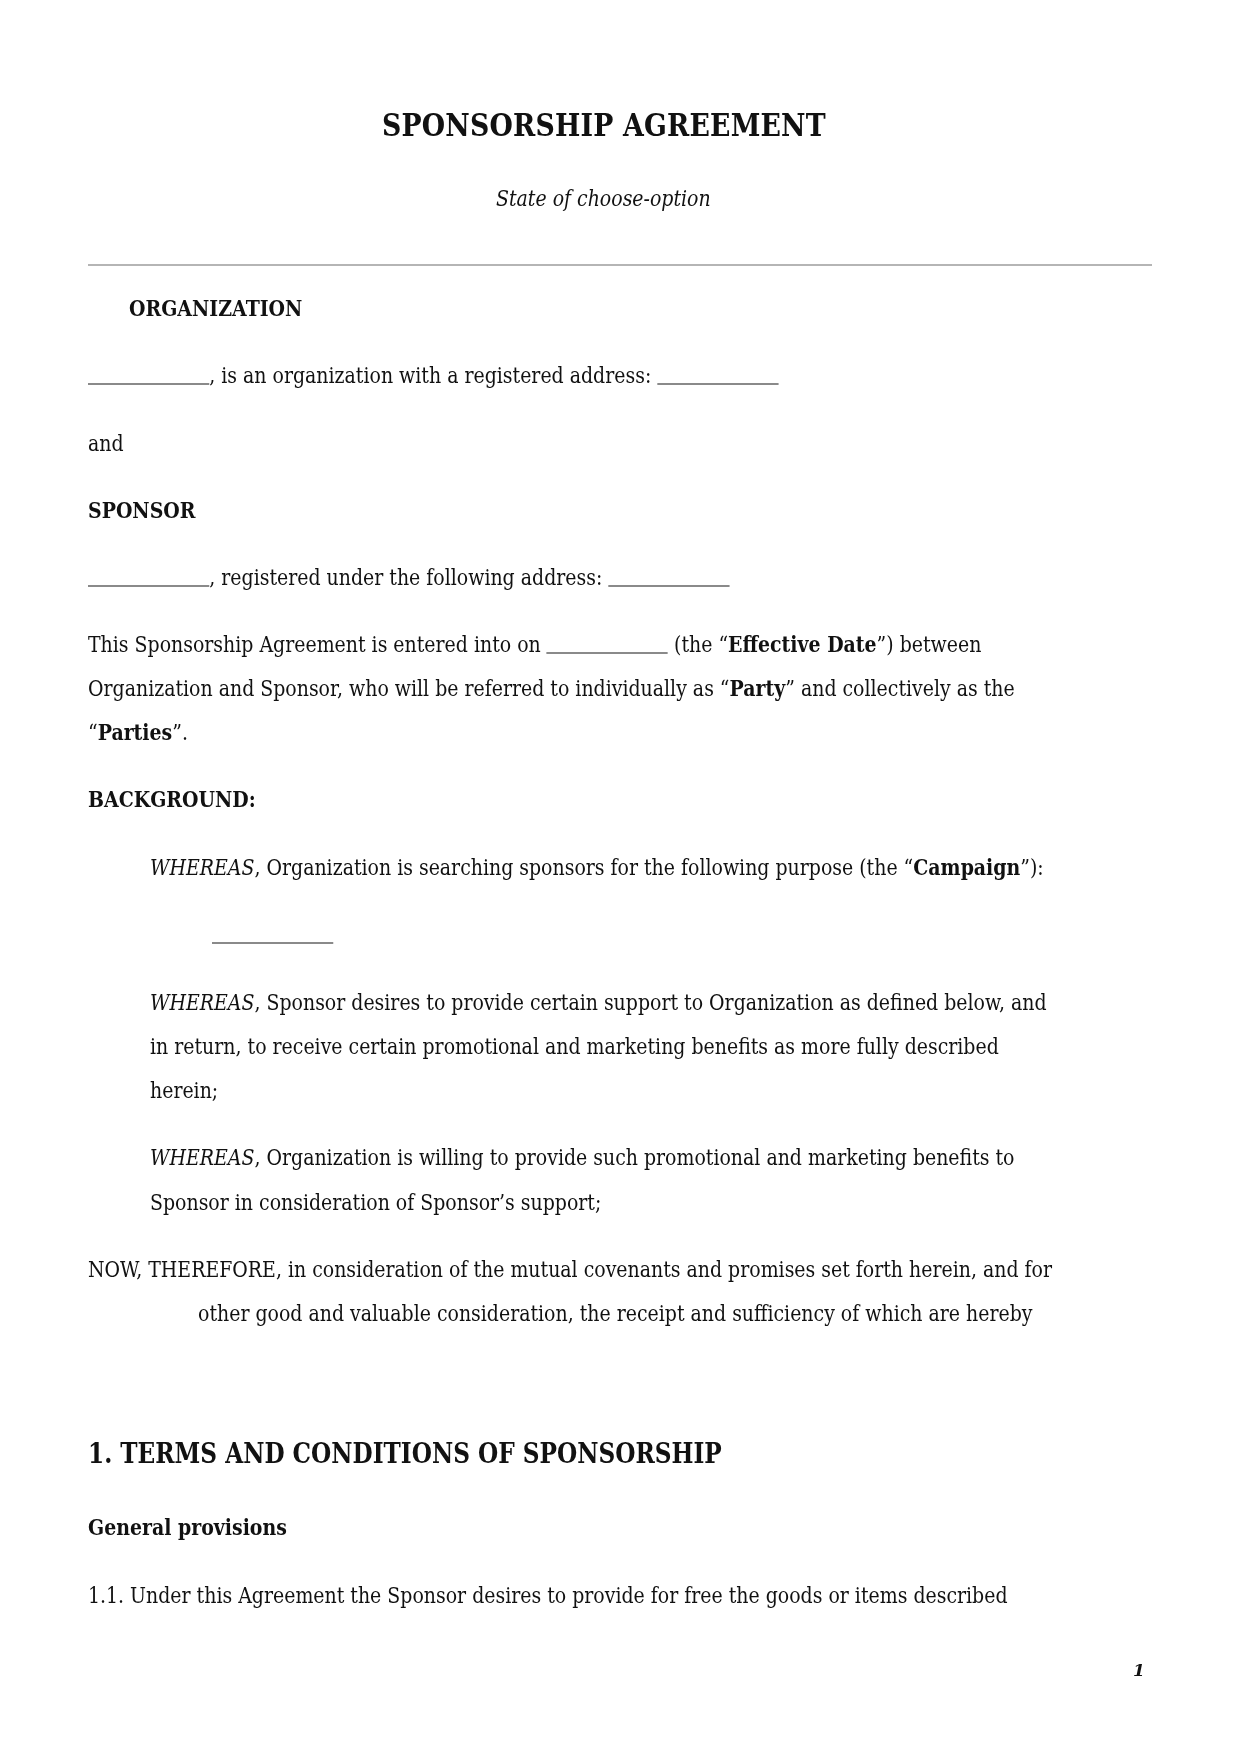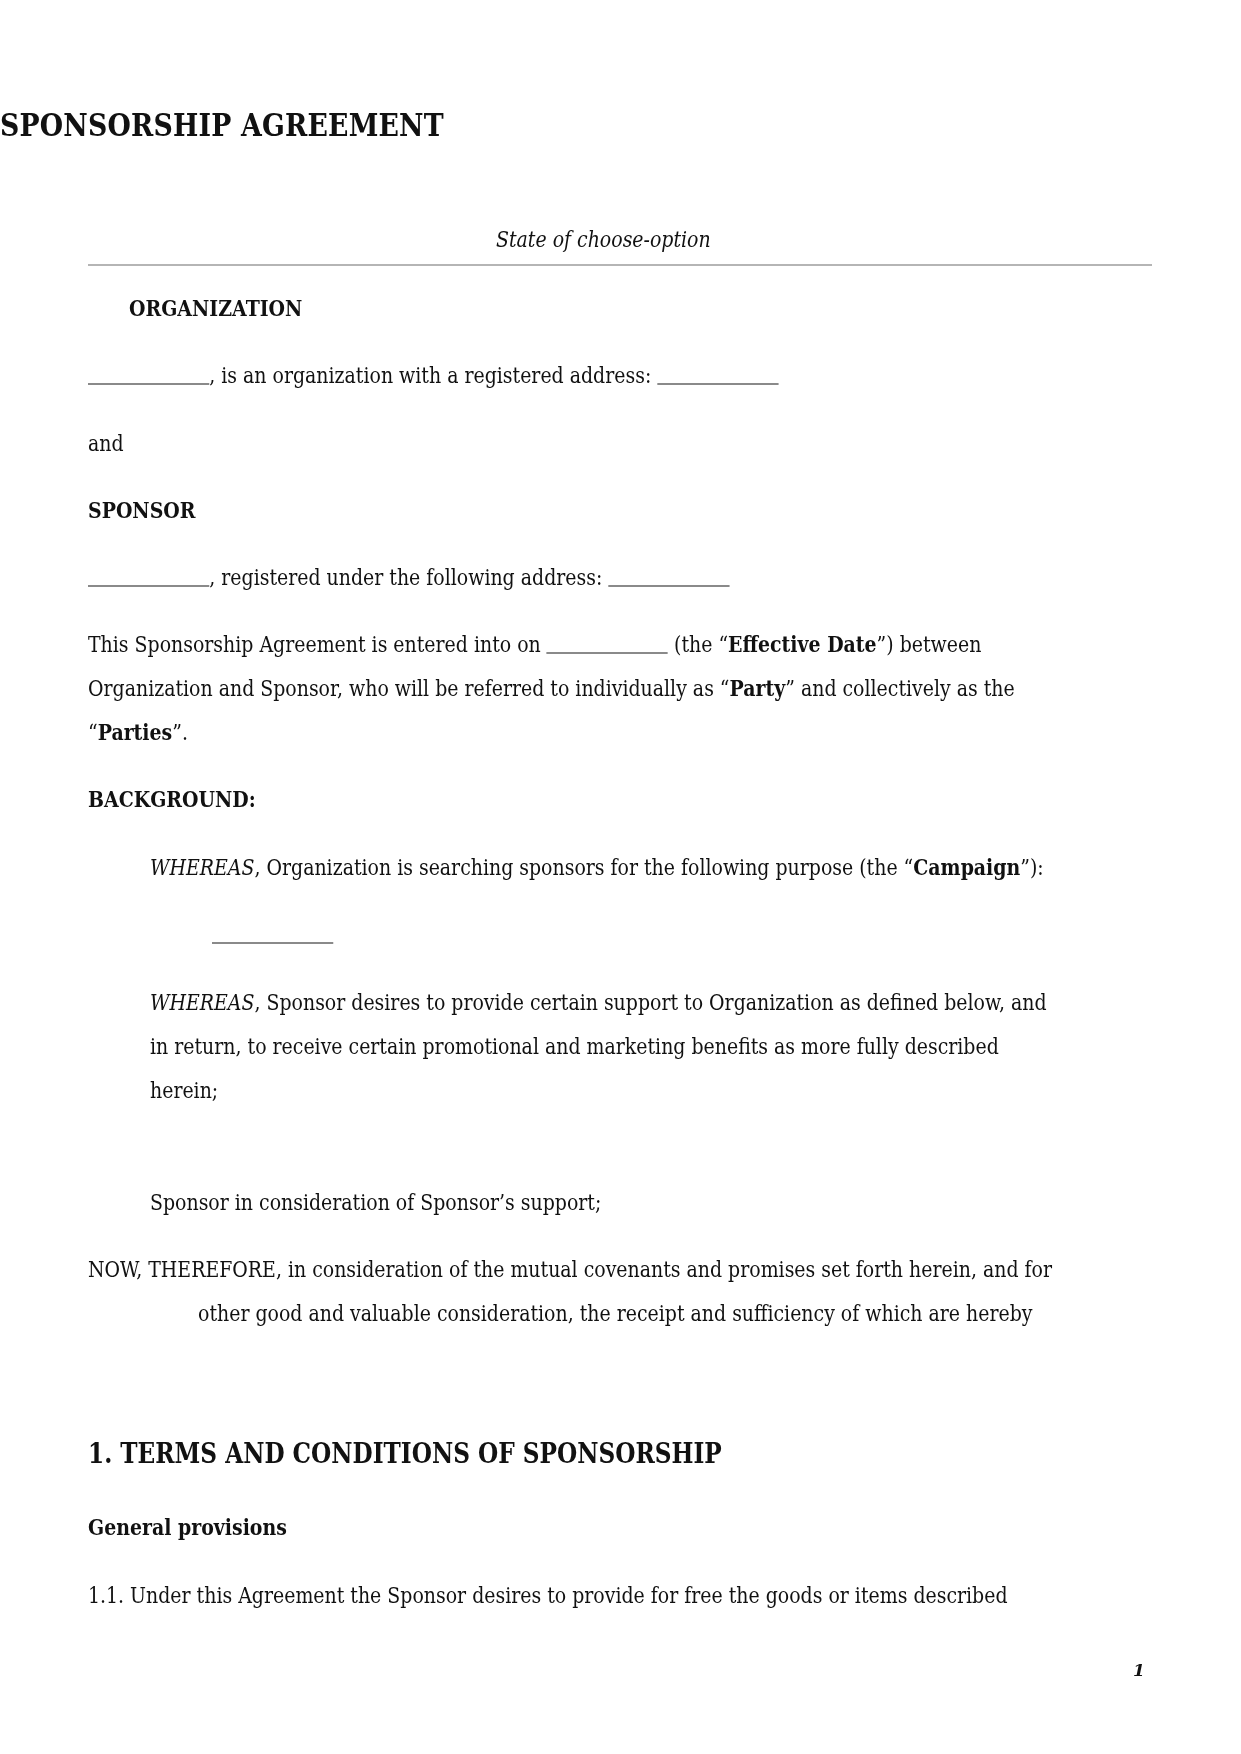--- a/index.html
+++ b/index.html
@@ -4,26 +4,26 @@
   <style>
     html, body { margin: 0; padding: 0; background: #ffffff; }
     body {
       width: 1241px; height: 1754px; position: relative; overflow: hidden;
       font-family: "DejaVu Serif", serif;
       color: #111;
     }
     .page { position: absolute; left: 0; top: 0; width: 1241px; height: 1754px; }
     .title {
       position: absolute; left: 0; width: 1241px; top: 106px;
-      font-weight: bold; font-size: 32px; letter-spacing: 0.2px;
+      text-align: center; font-weight: bold; font-size: 32px; letter-spacing: 0.2px;
       font-stretch: condensed;
     }
     .subtitle {
       position: absolute; left: 0; width: 1241px; top: 186px;
-      text-align: center; font-style: italic; font-size: 22px; margin-top: 41px;
+      text-align: center; font-style: italic; font-size: 22px;
     }
     .rule {
       position: absolute; left: 88px; width: 1064px; top: 264px; height: 0;
       border-top: 2px solid #b5b5b5;
     }
     .p {
       position: absolute; left: 88px; width: 1080px; font-size: 22px; line-height: 45px;
       white-space: nowrap; transform-origin: left top;
     }
     .cond { display: inline-block; transform: scaleX(0.86); transform-origin: left center; }
@@ -112,20 +112,25 @@
       <i>WHEREAS</i><span>, Sponsor desires to provide certain support to Organization as defined below, and</span>
     </span>
   </div>
   <div class="p indent" style="top:1024px;">
     <span class="cond">in return, to receive certain promotional and marketing benefits as more fully described</span>
   </div>
   <div class="p indent" style="top:1068px;">
     <span class="cond">herein;</span>
   </div>
 
+  <div class="p indent" style="top:1135px;">
+    <span class="cond">
+      <i>WHEREAS</i><span>, Organization is willing to provide such promotional and marketing benefits to</span>
+    </span>
+  </div>
   <div class="p indent" style="top:1180px;">
     <span class="cond">Sponsor in consideration of Sponsor’s support;</span>
   </div>
 
   <div class="p" style="top:1247px;">
     <span class="cond">NOW, THEREFORE, in consideration of the mutual covenants and promises set forth herein, and for</span>
   </div>
   <div class="p" style="top:1291px;text-align:right;">
     <span class="cond">other good and valuable consideration, the receipt and sufficiency of which are hereby</span>
   </div>

